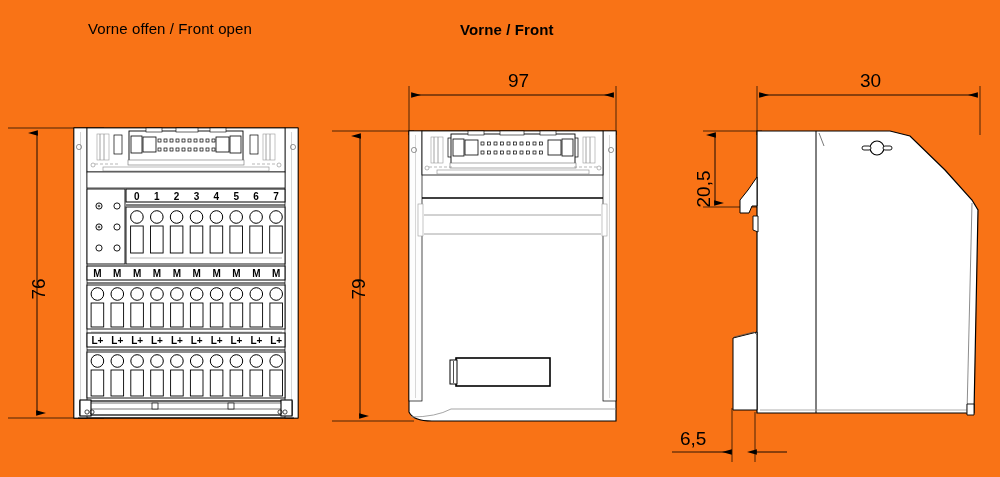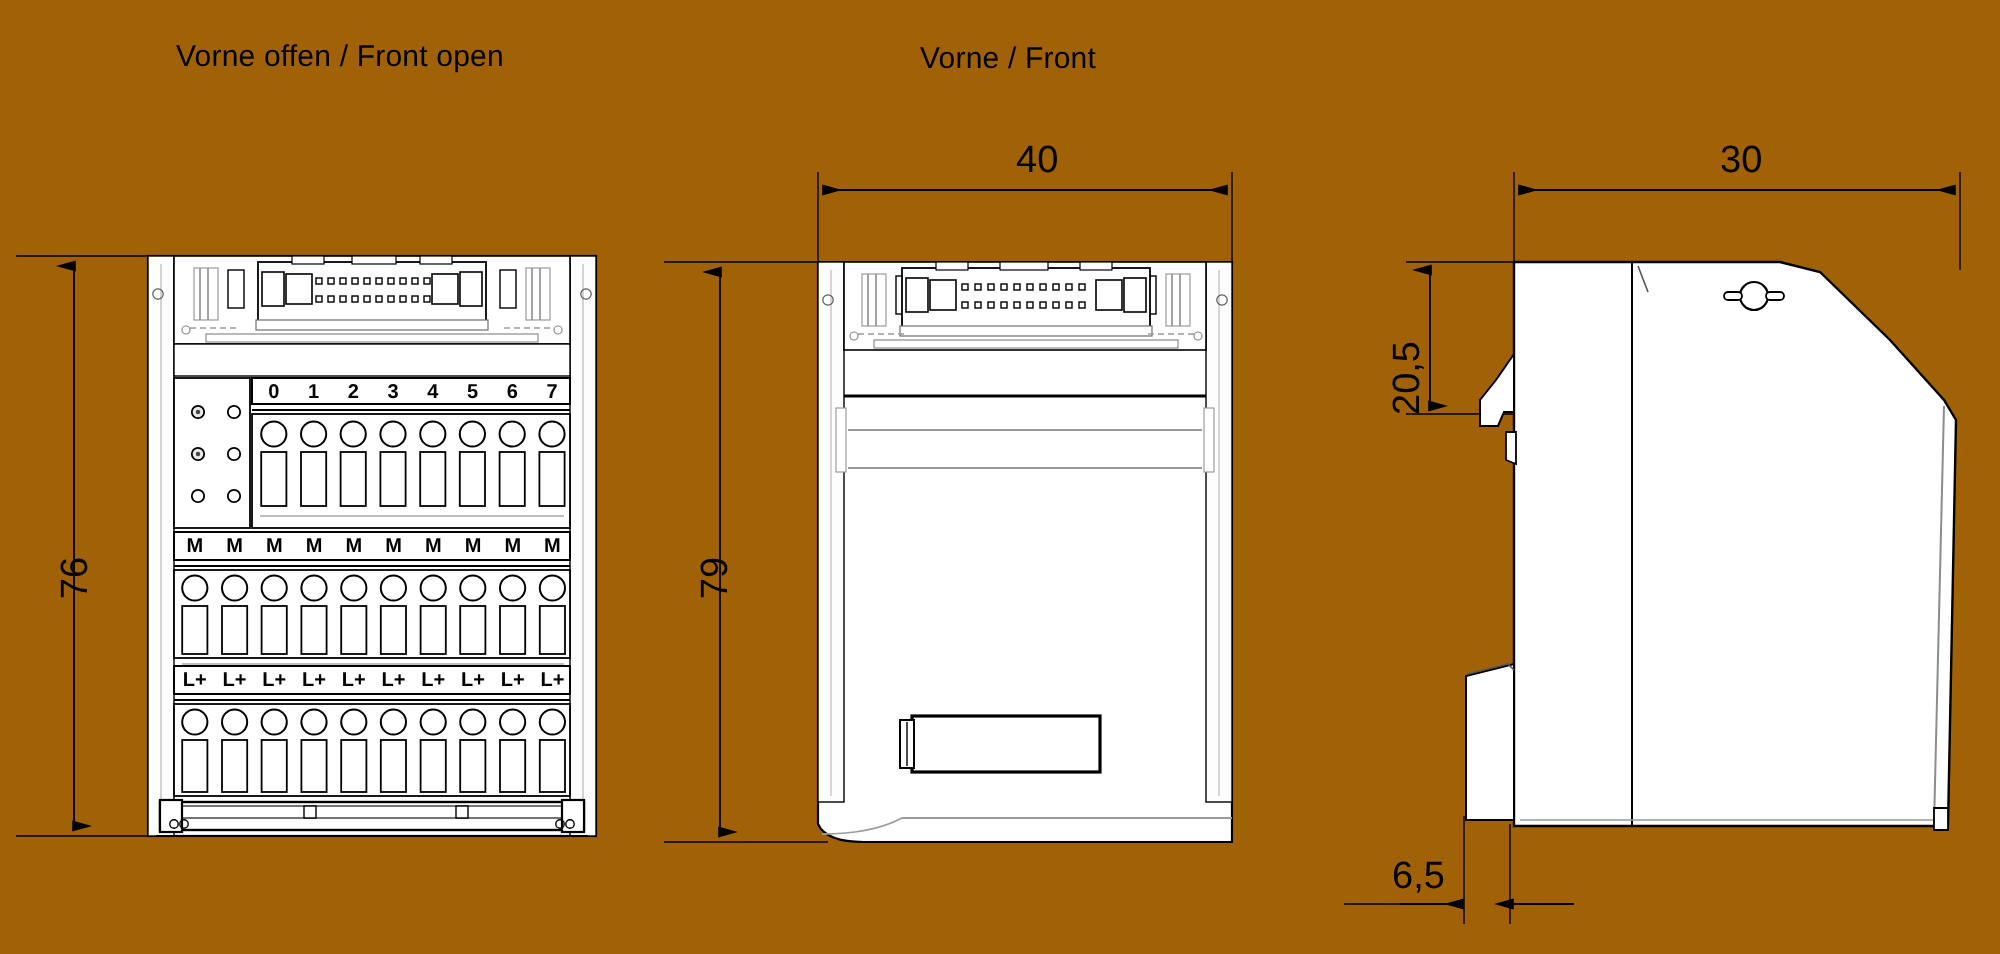--- a/index.html
+++ b/index.html
@@ -9,21 +9,21 @@
     background: #ffffff;
   }
   body {
     font-family: "Liberation Sans", sans-serif;
     color: #000000;
   }
   #sheet {
     position: relative;
     width: 1000px;
     height: 477px;
-    background: #a16207;
+    background: #f97316;
     overflow: hidden;
   }
   .view-title {
     position: absolute;
     font-family: "Liberation Sans", sans-serif;
     font-size: 15px;
     color: #000000;
     white-space: nowrap;
     letter-spacing: 0.1px;
   }
@@ -74,33 +74,33 @@
     line-height: 9px;
   }
 </style>
 </head>
 <body>
 
 <div id="sheet">
 
   <div class="view-title" style="left:88px; top:20px;">Vorne offen / Front open</div>
 
-  <div class="view-title" style="left:460px; top:21px;">Vorne / Front</div>
+  <div class="view-title" style="left:460px; top:21px;font-weight:bold;">Vorne / Front</div>
 
   <div class="dim-text vert" style="left:28px; top:278px;">76</div>
 
-  <div class="dim-text" style="left:508px; top:70px;">40</div>
+  <div class="dim-text" style="left:508px; top:70px;">97</div>
 
   <div class="dim-text vert" style="left:348px; top:278px;">79</div>
 
   <div class="dim-text" style="left:860px; top:70px;">30</div>
 
   <div class="dim-text vert" style="left:686px; top:178px;">20,5</div>
 
-  <div class="dim-text" style="left:696px; top:428px;">6,5</div>
+  <div class="dim-text" style="left:680px; top:428px;">6,5</div>
 
   <div class="siemens-box" style="left:481px; top:265px; width:62px; height:15px;">
     <span class="siemens-text">SIEMENS</span>
   </div>
 
   <svg class="layer" viewBox="0 0 1000 477">
     <defs>
       <marker id="arrIn" markerWidth="11" markerHeight="7" refX="10" refY="3.5" orient="auto">
         <path d="M0,3.5 L11,0.4 L11,6.6 Z" fill="#000"></path>
       </marker>

